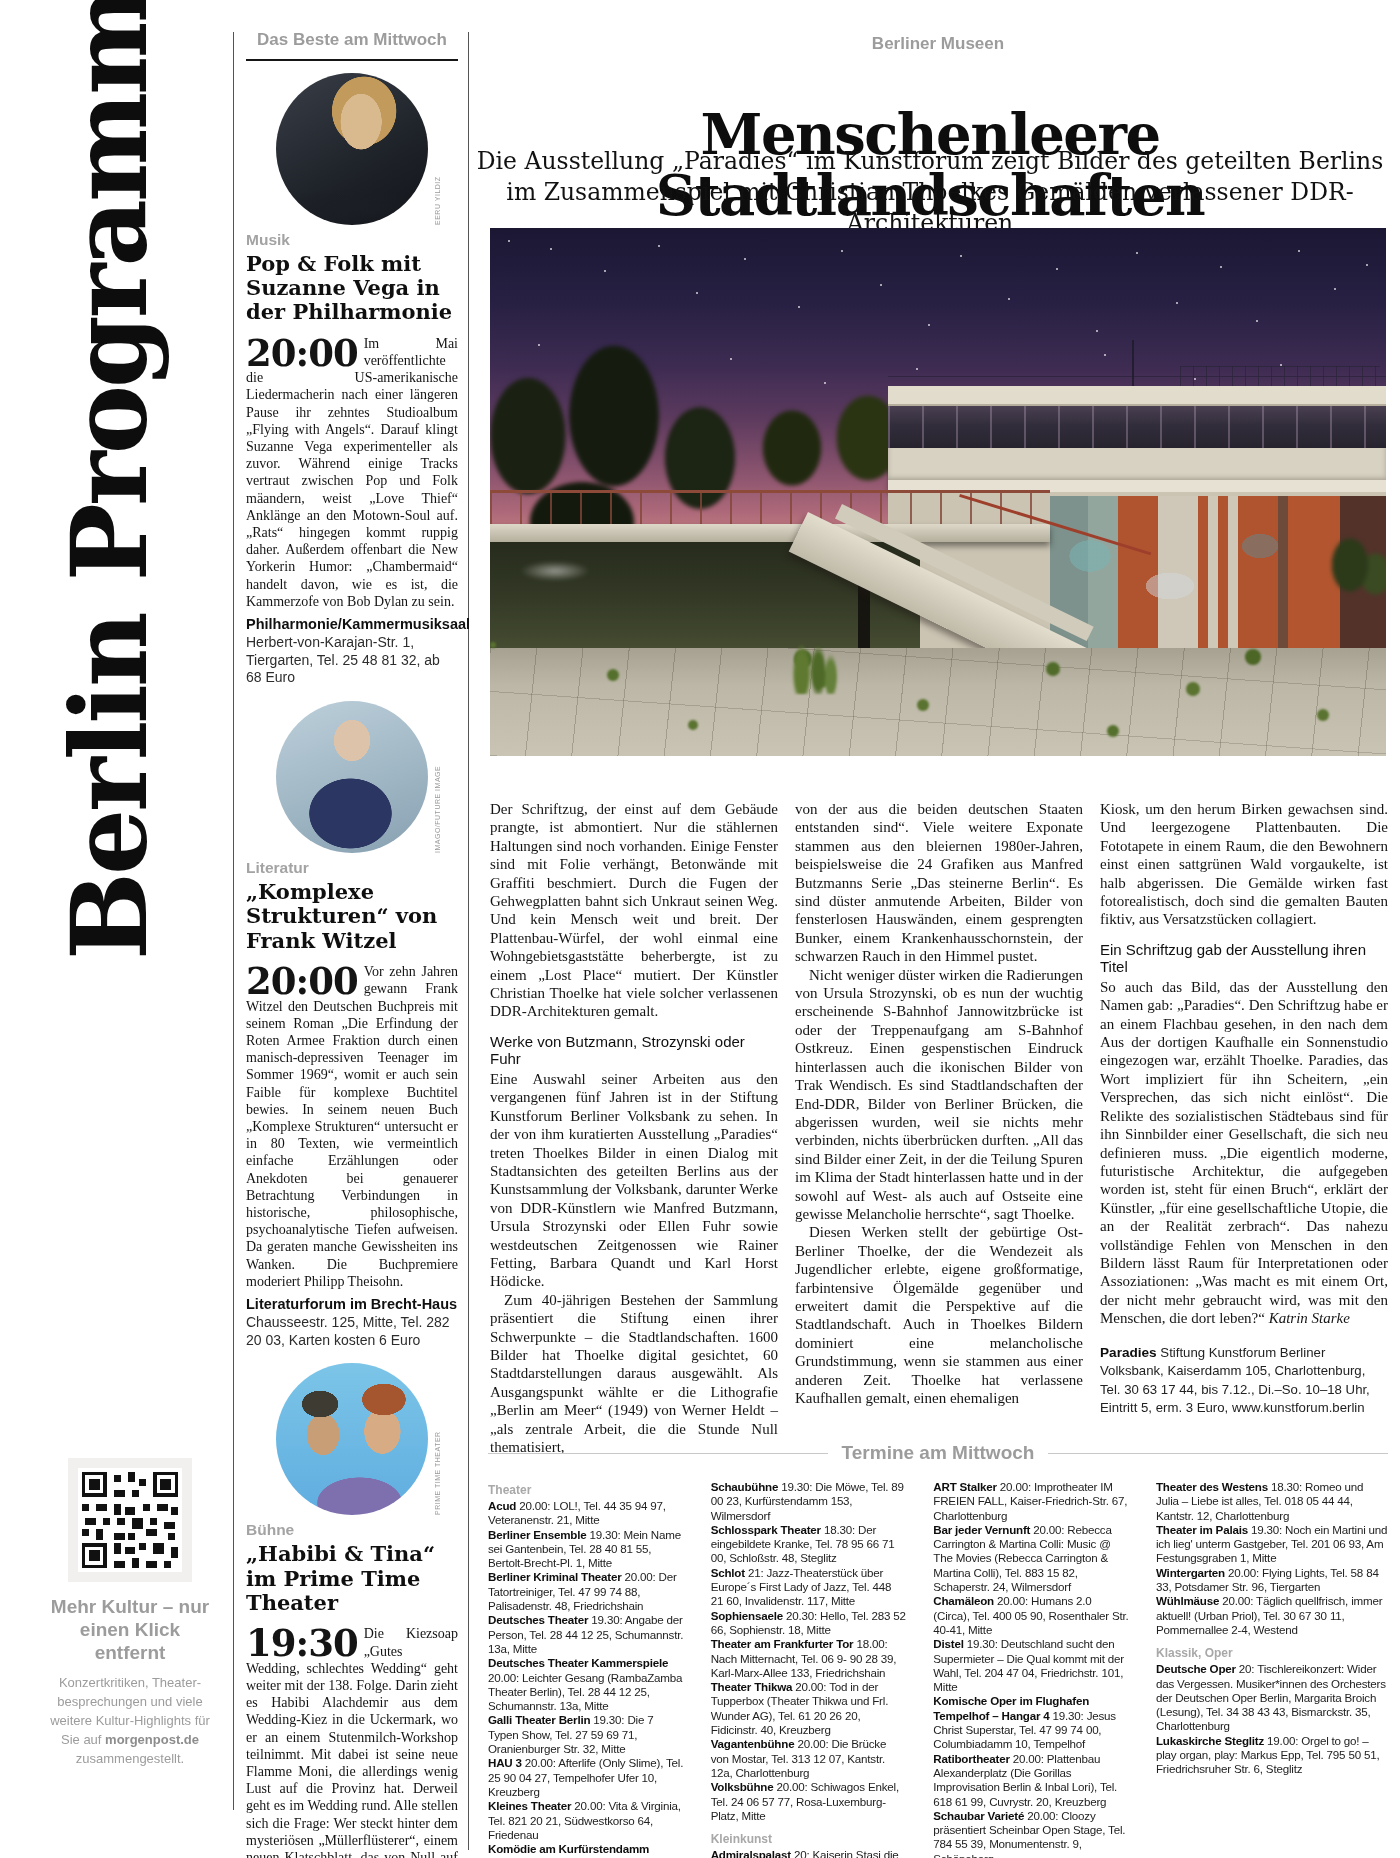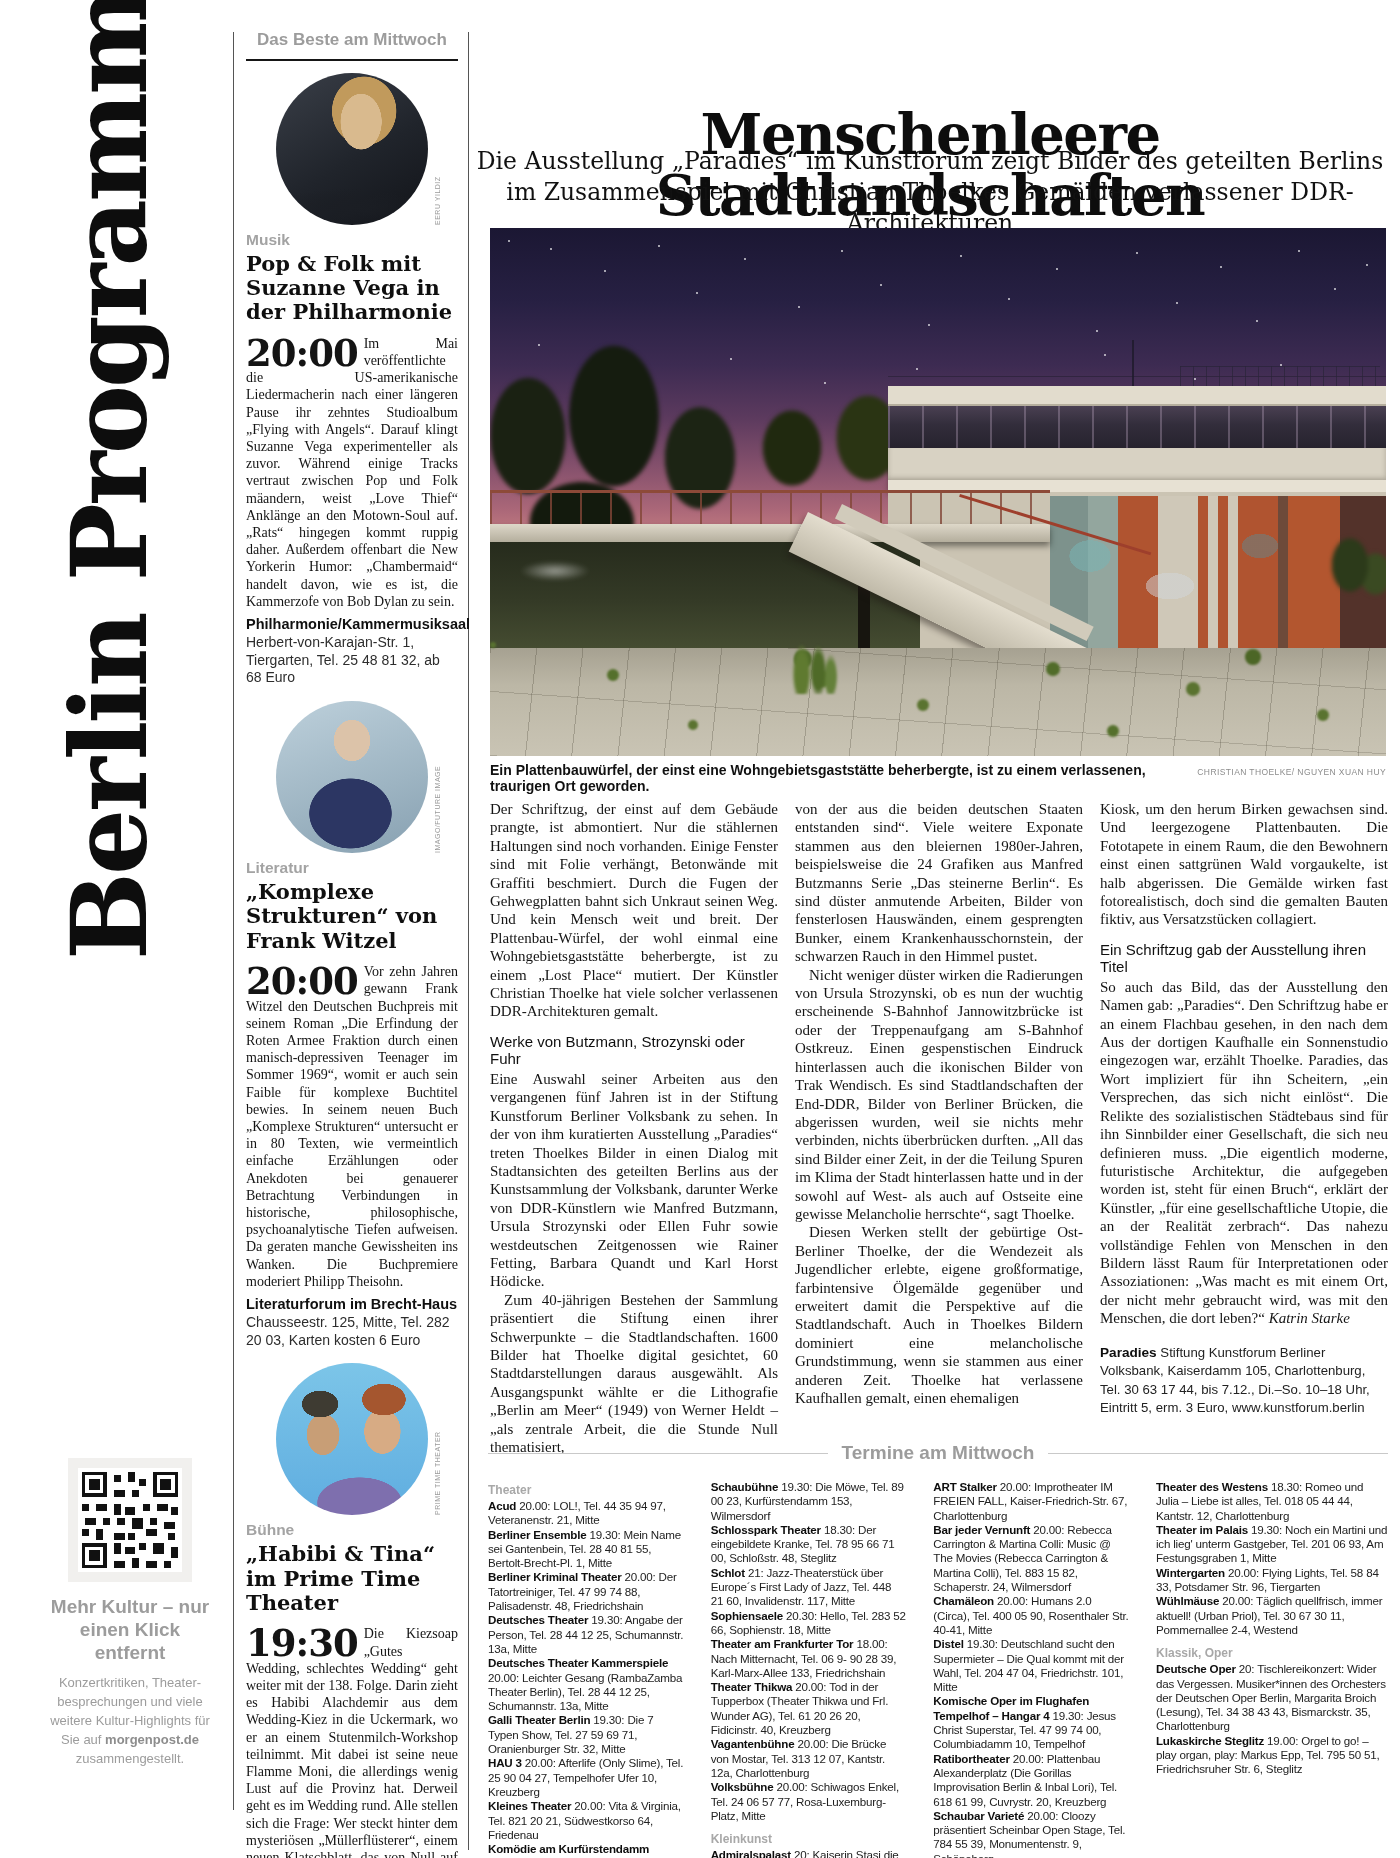--- a/index.html
+++ b/index.html
@@ -259,20 +259,21 @@
       </svg>
     </div>
     <div class="promo-title">Mehr Kultur – nur einen Klick entfernt</div>
     <div class="promo-body">
       <span>Konzertkritiken, Theater- besprechungen und viele weitere Kultur-Highlights für Sie auf</span>
       <strong>morgenpost.de</strong>
       <span>zusammengestellt.</span>
     </div>
   </div>
 
+  <div class="m-kicker">Berliner Museen</div>
   <h1 class="headline">Menschenleere Stadtlandschaften</h1>
   <div class="subhead">Die Ausstellung „Paradies“ im Kunstforum zeigt Bilder des geteilten Berlins im Zusammenspiel mit Christian Thoelkes Gemälden verlassener DDR-Architekturen</div>
 
   <div class="hero">
     <div class="stars"></div>
     <div class="wire"></div>
     <div class="antenna"></div>
     <div class="roofRail"></div>
     <div class="treesL"></div>
     <div class="treesC"></div>
@@ -291,24 +292,20 @@
     <div class="pillar"></div>
     <div class="stairs2"></div>
     <div class="stairs"></div>
     <div class="railR"></div>
     <div class="ground"></div>
     <div class="weeds"></div>
     <div class="grass1"></div>
     <div class="bushR"></div>
   </div>
 
-  <div class="caption-row">
-    <span class="caption">Ein Plattenbauwürfel, der einst eine Wohngebietsgaststätte beherbergte, ist zu einem verlassenen, traurigen Ort geworden.</span>
-    <span class="pic-credit">CHRISTIAN THOELKE/ NGUYEN XUAN HUY</span>
-  </div>
 
   <div class="article-cols" id="article-cols">
       <div class="acol">
         <p class="ap">Der Schriftzug, der einst auf dem Gebäude prangte, ist abmontiert. Nur die stählernen Haltungen sind noch vorhanden. Einige Fenster sind mit Folie verhängt, Betonwände mit Graffiti beschmiert. Durch die Fugen der Gehwegplatten bahnt sich Unkraut seinen Weg. Und kein Mensch weit und breit. Der Plattenbau-Würfel, der wohl einmal eine Wohngebietsgaststätte beherbergte, ist zu einem „Lost Place“ mutiert. Der Künstler Christian Thoelke hat viele solcher verlassenen DDR-Architekturen gemalt.</p>
         <div class="asub">Werke von Butzmann, Strozynski oder Fuhr</div>
         <p class="ap">Eine Auswahl seiner Arbeiten aus den vergangenen fünf Jahren ist in der Stiftung Kunstforum Berliner Volksbank zu sehen. In der von ihm kuratierten Ausstellung „Paradies“ treten Thoelkes Bilder in einen Dialog mit Stadtansichten des geteilten Berlins aus der Kunstsammlung der Volksbank, darunter Werke von DDR-Künstlern wie Manfred Butzmann, Ursula Strozynski oder Ellen Fuhr sowie westdeutschen Zeitgenossen wie Rainer Fetting, Barbara Quandt und Karl Horst Hödicke.</p>
         <p class="ap ind">Zum 40-jährigen Bestehen der Sammlung präsentiert die Stiftung einen ihrer Schwerpunkte – die Stadtlandschaften. 1600 Bilder hat Thoelke digital gesichtet, 60 Stadtdarstellungen daraus ausgewählt. Als Ausgangspunkt wählte er die Lithografie „Berlin am Meer“ (1949) von Werner Heldt – „als zentrale Arbeit, die die Stunde Null thematisiert,</p>
       </div>
       <div class="acol">
         <p class="ap">von der aus die beiden deutschen Staaten entstanden sind“. Viele weitere Exponate stammen aus den bleiernen 1980er-Jahren, beispielsweise die 24 Grafiken aus Manfred Butzmanns Serie „Das steinerne Berlin“. Es sind düster anmutende Arbeiten, Bilder von fensterlosen Hauswänden, einem gesprengten Bunker, einem Krankenhausschornstein, der schwarzen Rauch in den Himmel pustet.</p>

